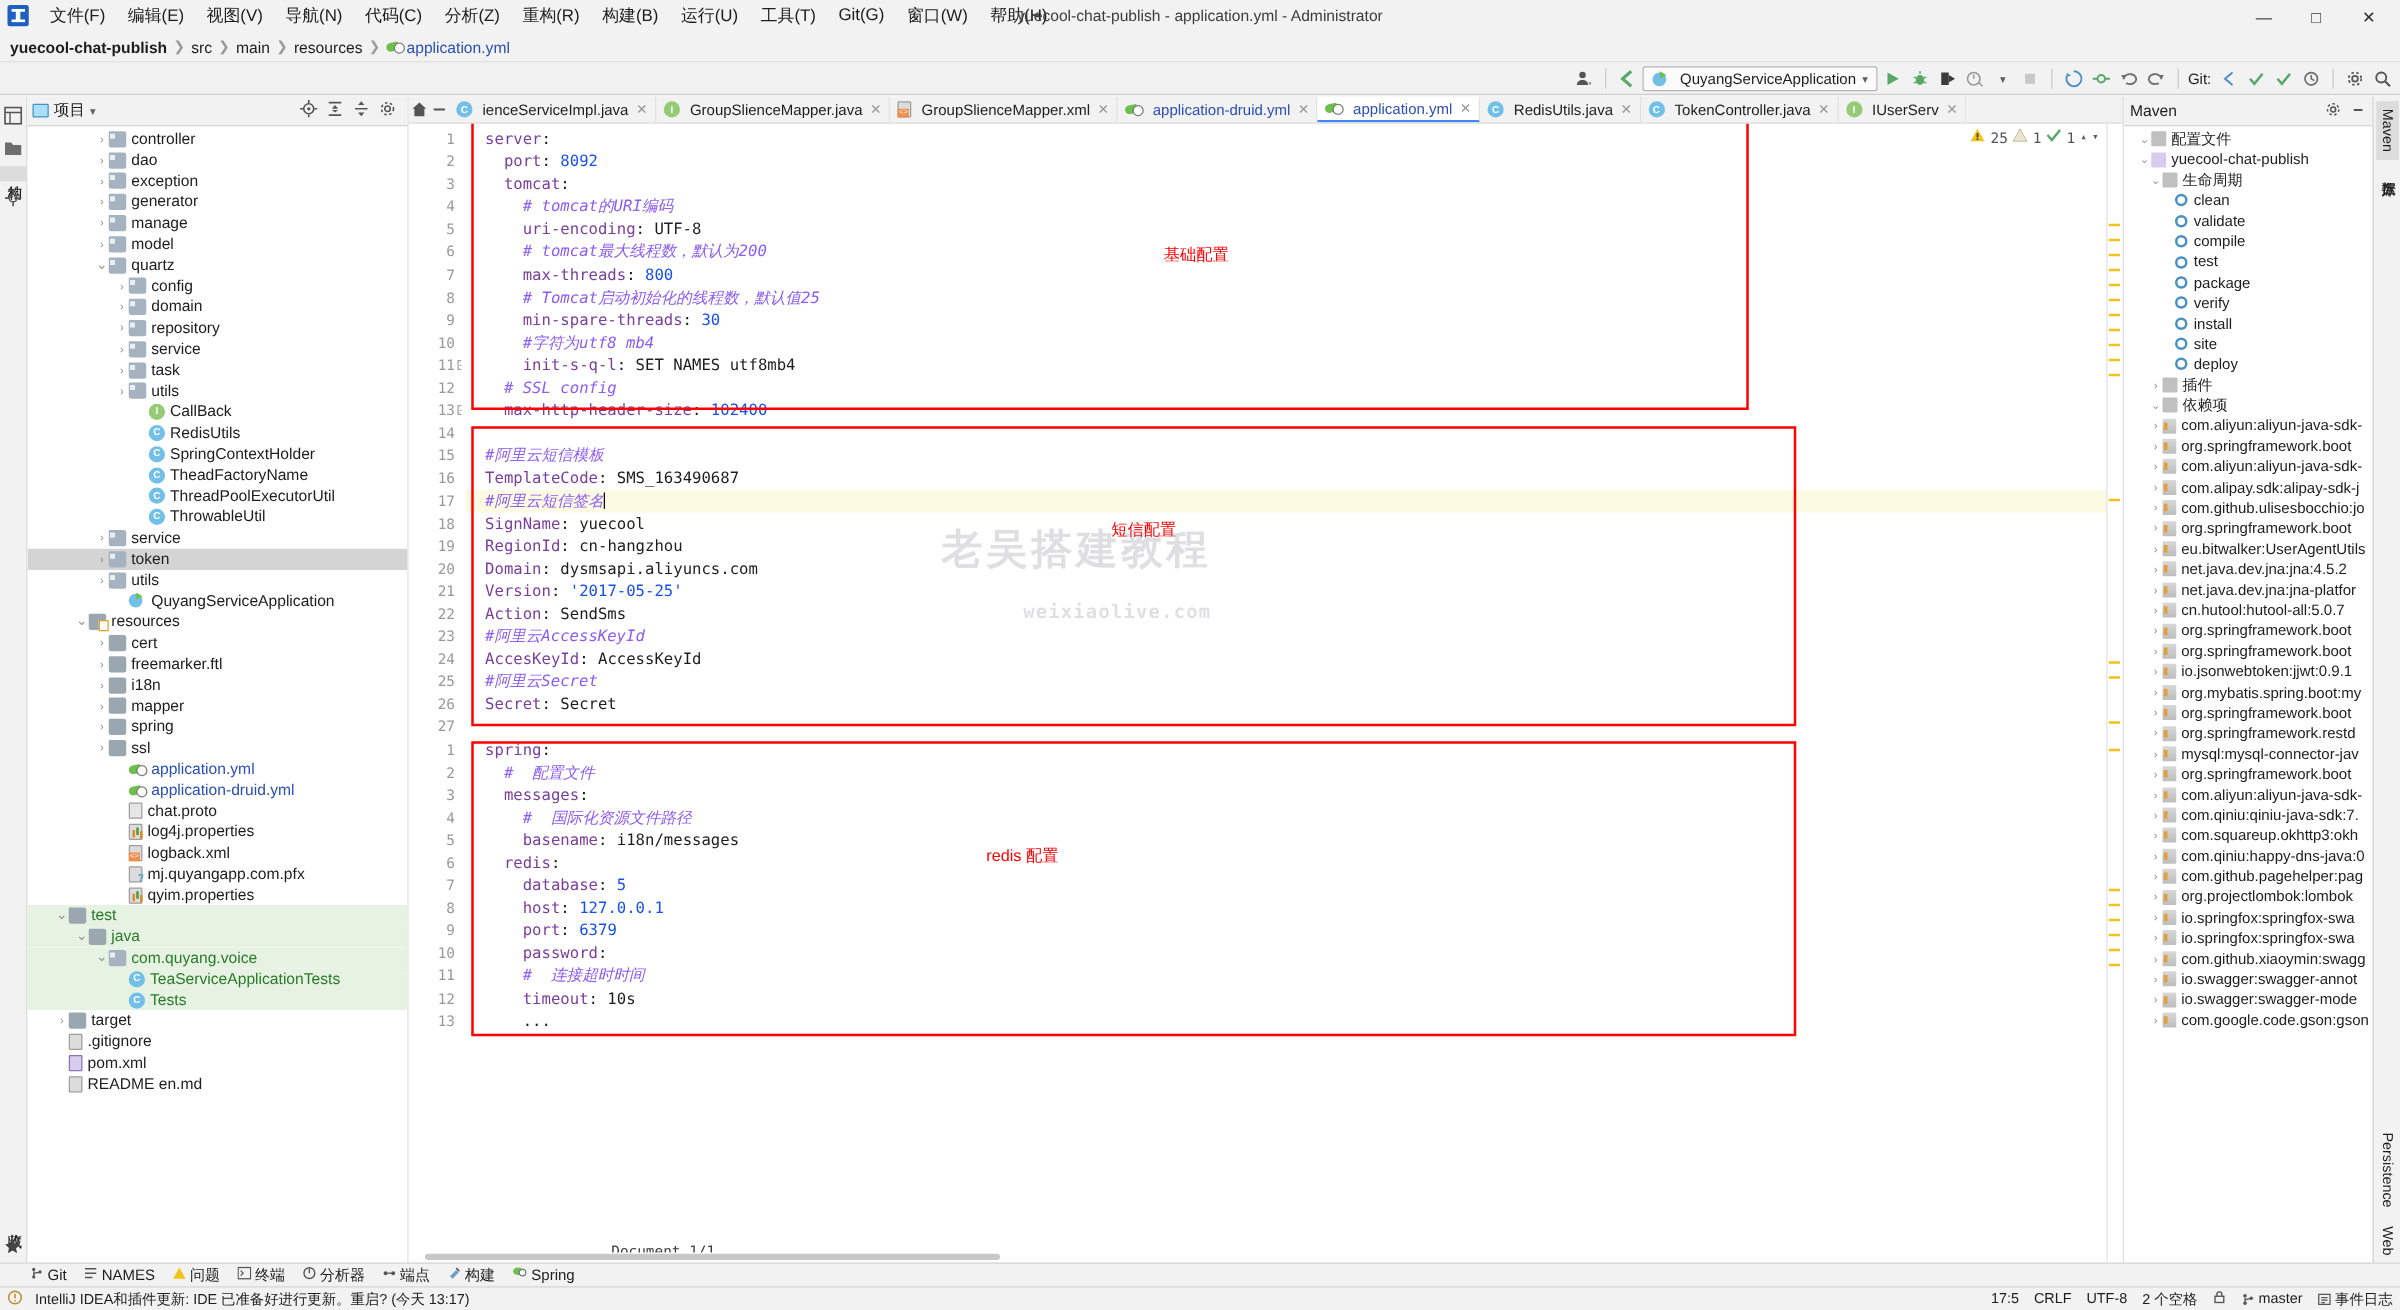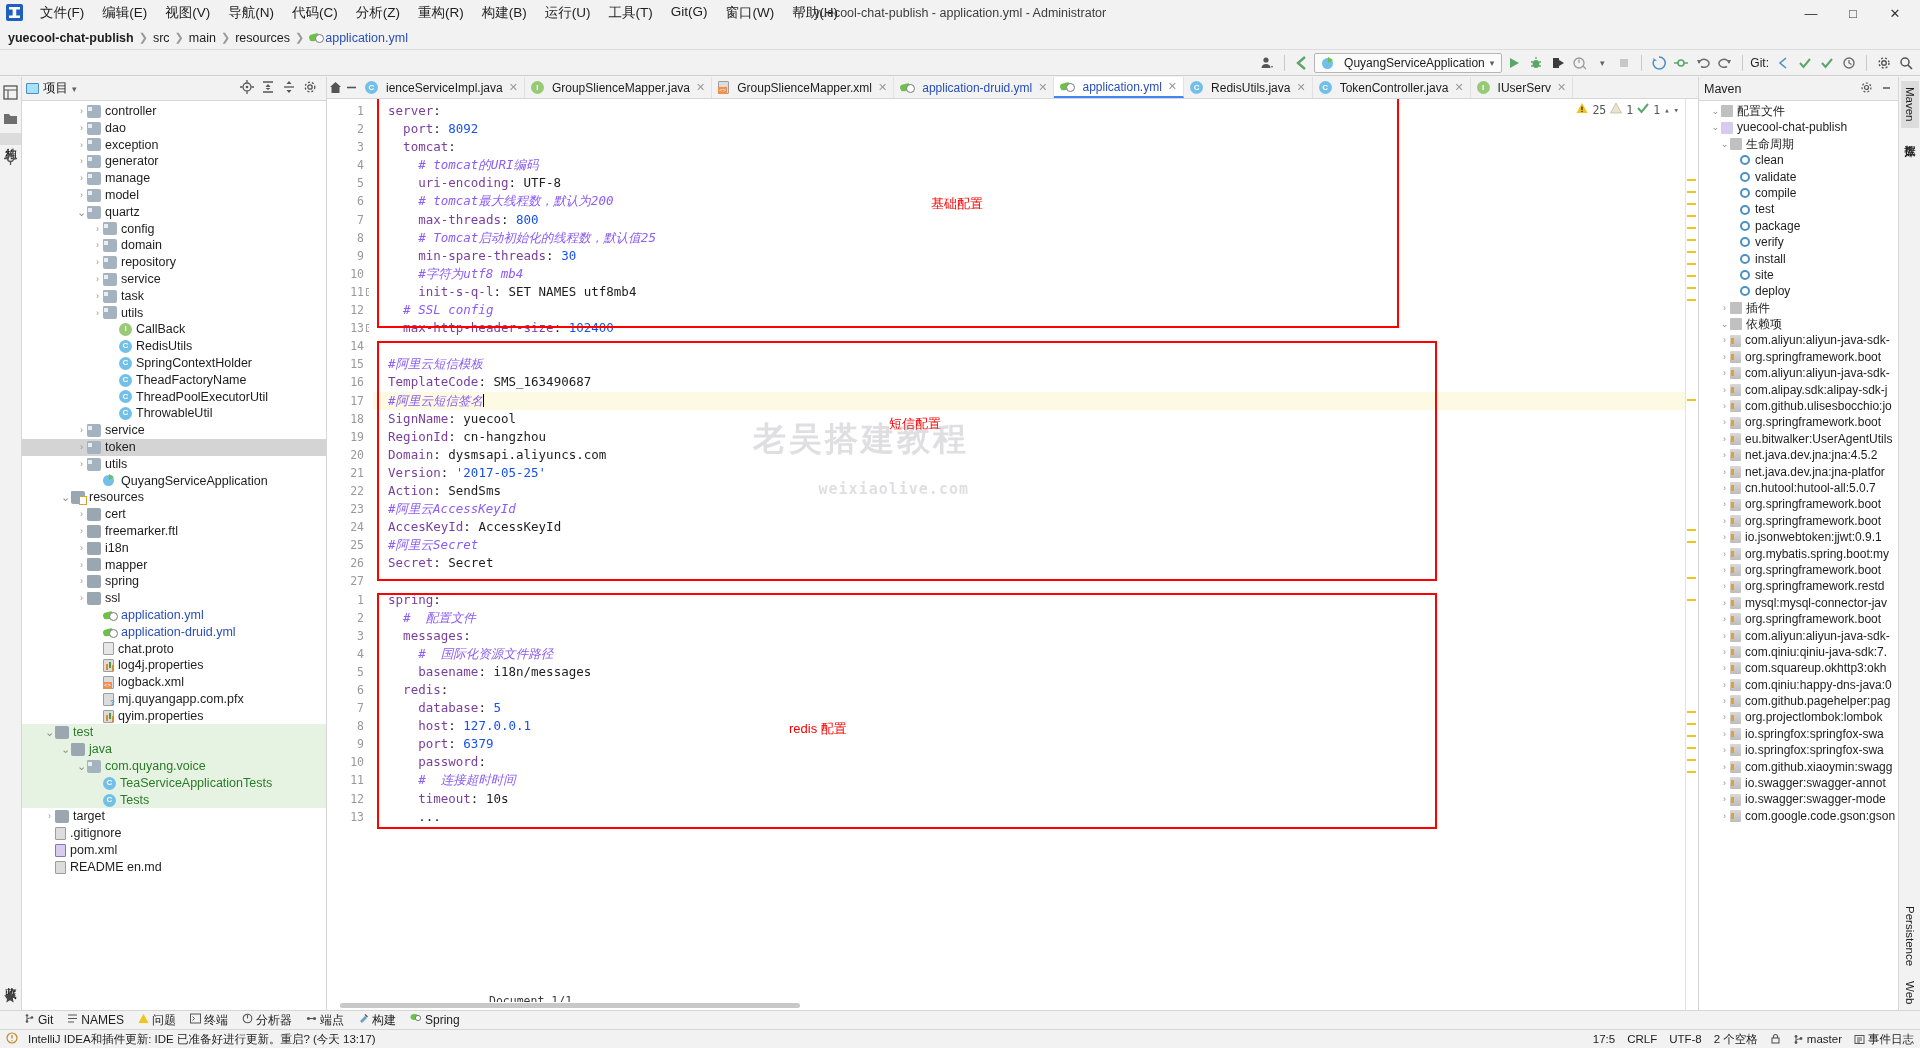--- a/index.html
+++ b/index.html
@@ -882,21 +882,21 @@
               <div class="cl">      <span class="k">timeout</span><span class="v">: 10s</span></div>
               <div class="cl">      <span class="v">...</span></div>
             </div>
 
           <div class="annbox" style="left:8px; top:-4px; width:1022px; height:233px;"></div>
           <div class="annbox" style="left:8px; top:242px; width:1060px; height:240px;"></div>
           <div class="annbox" style="left:8px; top:494px; width:1060px; height:236px;"></div>
 
           <div class="annlabel" style="left:562px; top:96px;">基础配置</div>
           <div class="annlabel" style="left:520px; top:316px;">短信配置</div>
-          <div class="annlabel" style="left:420px; top:577px;margin-top:44px;">redis 配置</div>
+          <div class="annlabel" style="left:420px; top:577px;">redis 配置</div>
 
           <div class="watermark" style="left:310px; top:318px; width:290px;">
             <div class="wm1">老吴搭建教程</div>
             <div class="wm2">weixiaolive.com</div>
           </div>
 
           <div class="docinfo" style="left:120px; bottom:2px;">Document 1/1</div>
         </div>
         <div class="stripe" id="stripe">
             <div class="mark" style="top: 80px; background: rgb(240, 196, 25);"></div>

